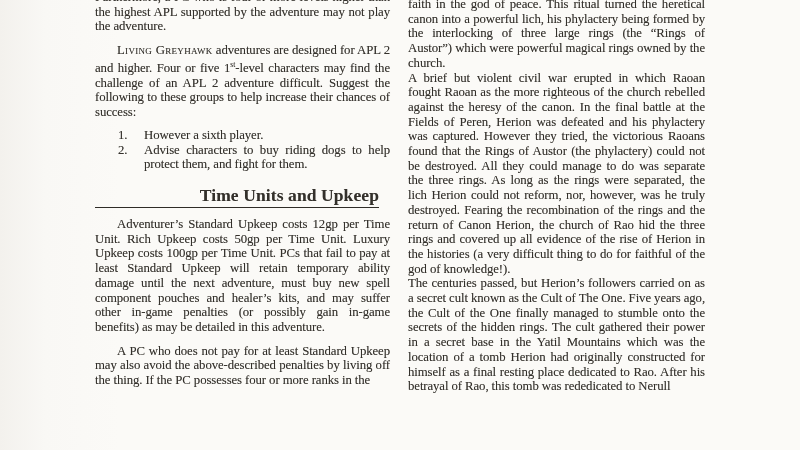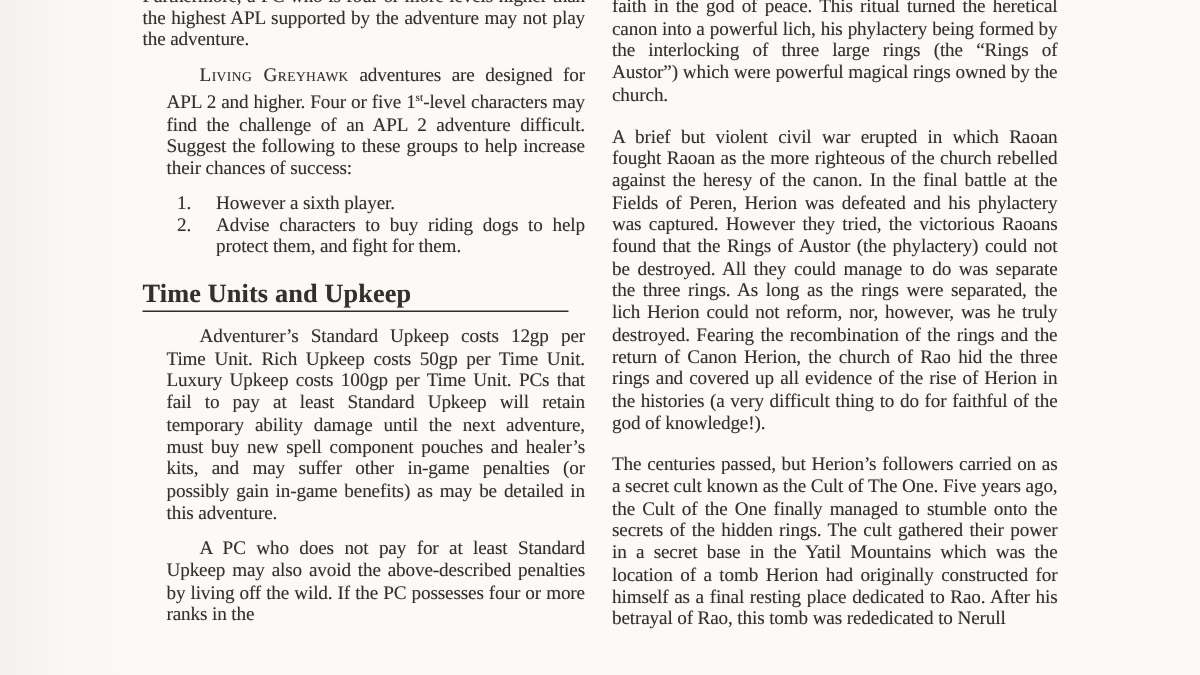--- a/index.html
+++ b/index.html
@@ -22,39 +22,39 @@
     position: absolute;
     text-align: justify;
     font-size: 12.8px;
     line-height: 14.7px;
     letter-spacing: -0.1px;
   }
   .col-left  { left: 95px;  width: 295px; top: -10px; }
   .col-right { left: 408px; width: 297px; top: -3px;  }
   p { margin: 0; }
   .mt  { margin-top: 9px; }
-  .indent { text-indent: 22px; margin-left: 16px; }
+  .indent { text-indent: 22px; }
   .sc  { font-variant: small-caps; letter-spacing: 0.3px; }
   .sup { vertical-align: super; font-size: 7.5px; letter-spacing: 0; }
   .numlist { margin-top: 8px; margin-left: 23px; }
   .li { display: grid; grid-template-columns: 26px 1fr; }
   .li .litext { text-align: justify; }
   .heading {
     font-size: 17.5px;
     font-weight: bold;
     line-height: 20px;
     margin: 13px 0 9px 0;
     padding-bottom: 2px;
     border-bottom: 1.7px solid #2f2c27;
     width: 284px;
     box-sizing: border-box;
-    text-align: left;
+    text-align: right;
     letter-spacing: 0.1px;
   }
-  .rp { margin-top: 13px; }
+  .rp { }
 </style>
 </head>
 <body>
 
 <div class="page">
 
   <div class="col col-left">
     <p class="para">Furthermore, a PC who is four or more levels higher than the highest APL supported by the adventure may not play the adventure.</p>
 
     <p class="para mt indent"><span class="sc">Living Greyhawk</span><span> adventures are designed for APL 2 and higher. Four or five 1</span><span class="sup">st</span><span>-level characters may find the challenge of an APL 2 adventure difficult. Suggest the following to these groups to help increase their chances of success:</span></p>
@@ -68,21 +68,21 @@
         <span class="num">2.</span>
         <span class="litext">Advise characters to buy riding dogs to help protect them, and fight for them.</span>
       </div>
     </div>
 
     <h2 class="heading">Time Units and Upkeep</h2>
 
 
     <p class="para mt indent">Adventurer’s Standard Upkeep costs 12gp per Time Unit. Rich Upkeep costs 50gp per Time Unit. Luxury Upkeep costs 100gp per Time Unit. PCs that fail to pay at least Standard Upkeep will retain temporary ability damage until the next adventure, must buy new spell component pouches and healer’s kits, and may suffer other in-game penalties (or possibly gain in-game benefits) as may be detailed in this adventure.</p>
 
-    <p class="para mt indent">A PC who does not pay for at least Standard Upkeep may also avoid the above-described penalties by living off the wild. If the PC possesses four or more ranks in the</p>
+    <p class="para mt indent">A PC who does not pay for at least Standard Upkeep may also avoid the above-described penalties by living off the thing. If the PC possesses four or more ranks in the</p>
   </div>
 
   <div class="col col-right">
     <p class="para">faith in the god of peace. This ritual turned the heretical canon into a powerful lich, his phylactery being formed by the interlocking of three large rings (the “Rings of Austor”) which were powerful magical rings owned by the church.</p>
 
     <p class="para rp">A brief but violent civil war erupted in which Raoan fought Raoan as the more righteous of the church rebelled against the heresy of the canon. In the final battle at the Fields of Peren, Herion was defeated and his phylactery was captured. However they tried, the victorious Raoans found that the Rings of Austor (the phylactery) could not be destroyed. All they could manage to do was separate the three rings. As long as the rings were separated, the lich Herion could not reform, nor, however, was he truly destroyed. Fearing the recombination of the rings and the return of Canon Herion, the church of Rao hid the three rings and covered up all evidence of the rise of Herion in the histories (a very difficult thing to do for faithful of the god of knowledge!).</p>
 
     <p class="para rp">The centuries passed, but Herion’s followers carried on as a secret cult known as the Cult of The One. Five years ago, the Cult of the One finally managed to stumble onto the secrets of the hidden rings. The cult gathered their power in a secret base in the Yatil Mountains which was the location of a tomb Herion had originally constructed for himself as a final resting place dedicated to Rao. After his betrayal of Rao, this tomb was rededicated to Nerull</p>
   </div>
 

